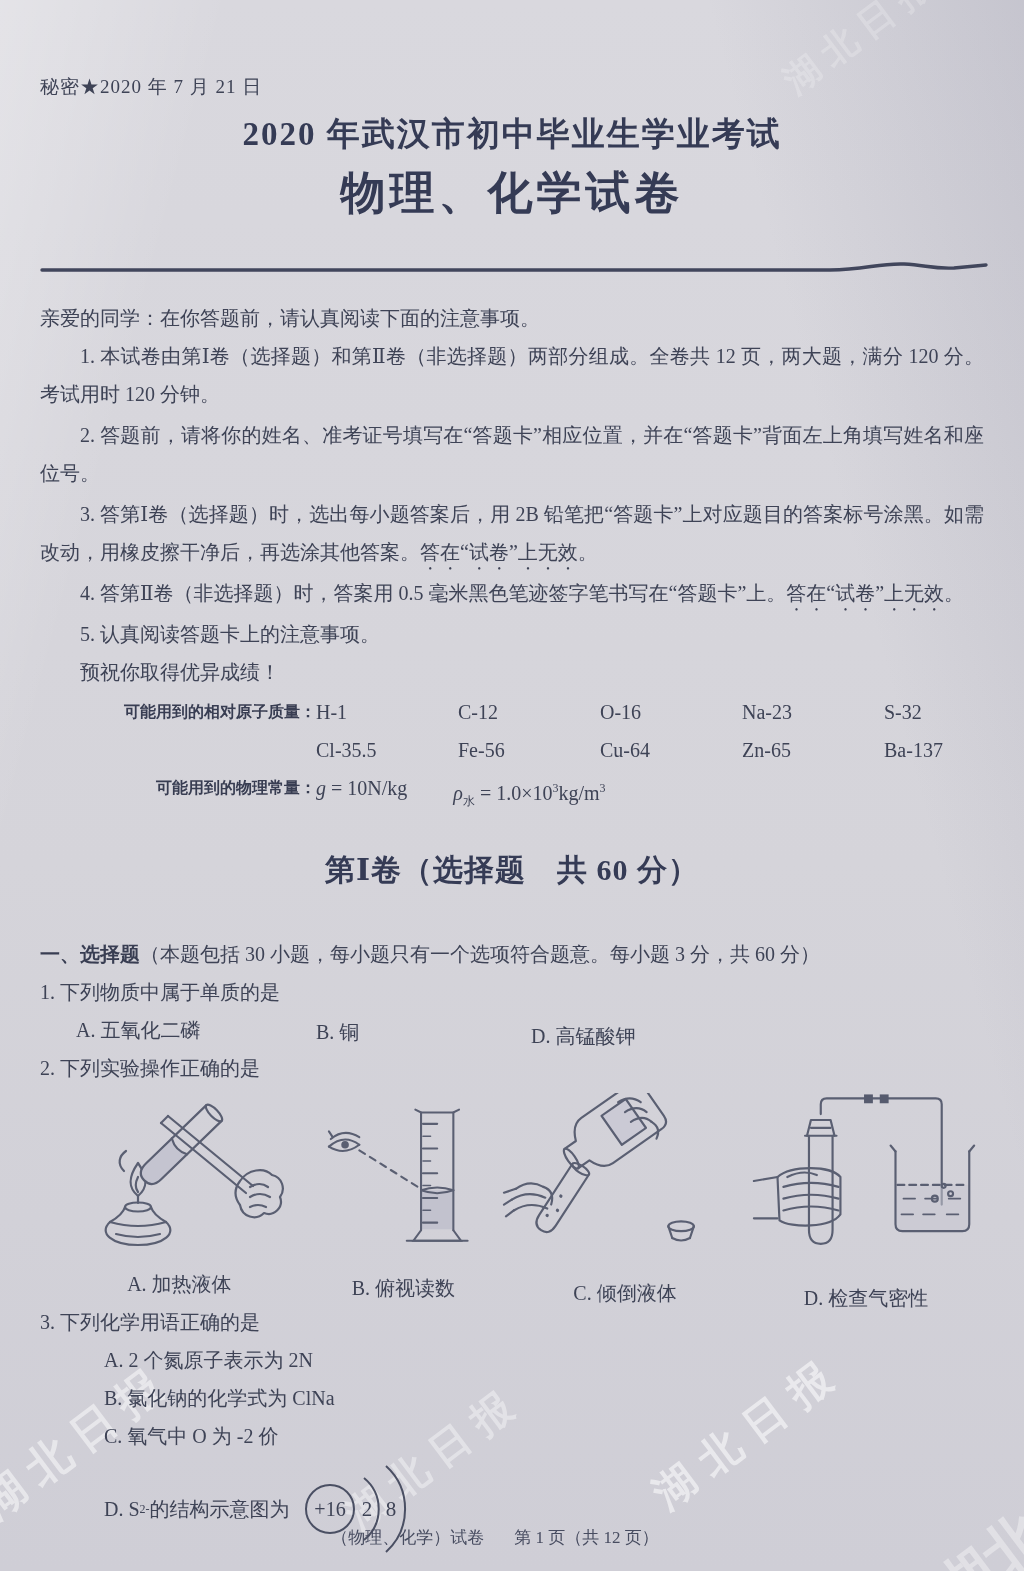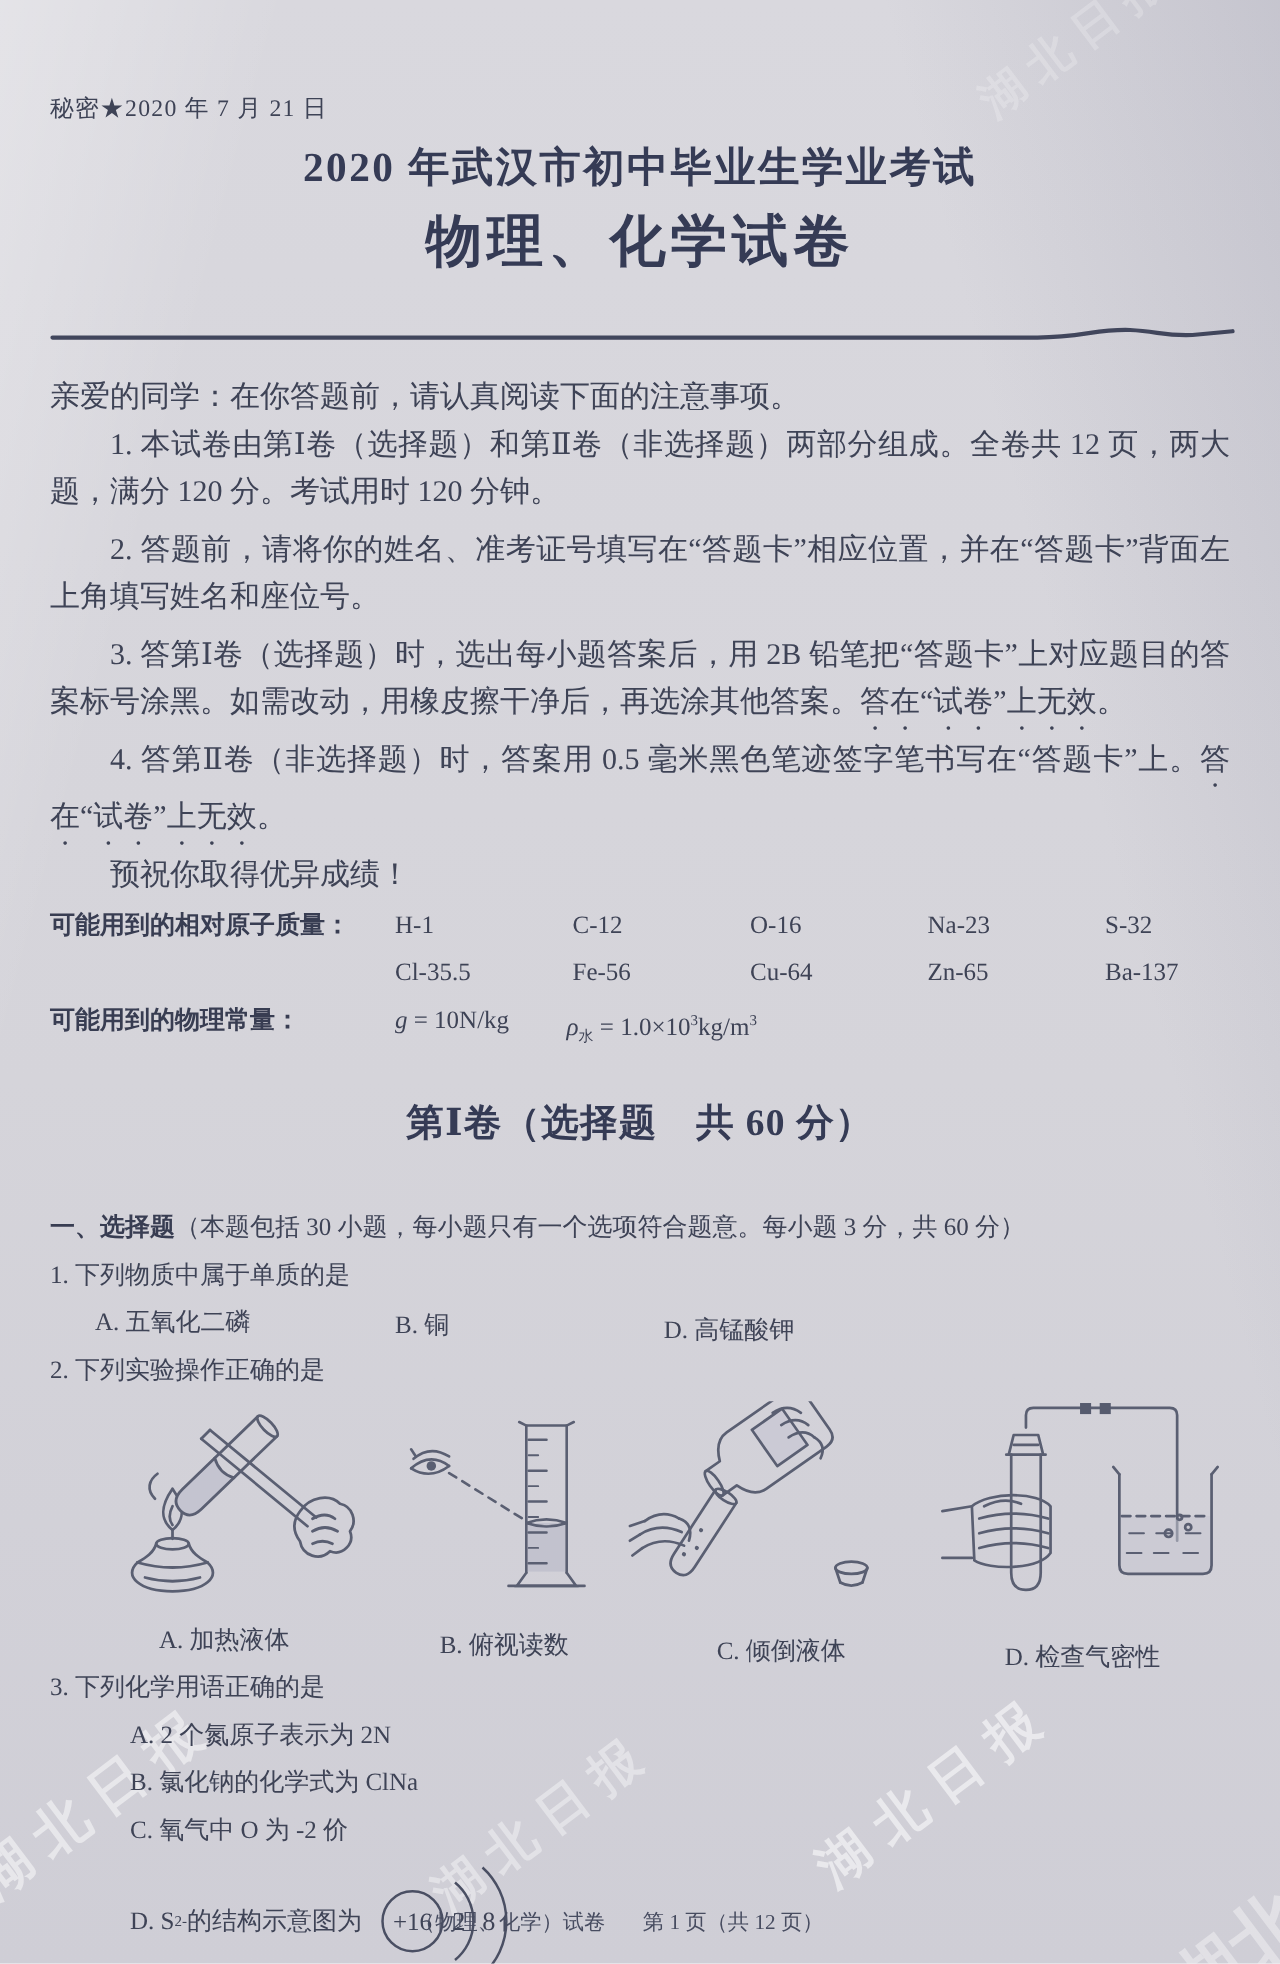--- a/index.html
+++ b/index.html
@@ -12,30 +12,30 @@
     background:
       linear-gradient(105deg, rgba(255,255,255,0.30), rgba(255,255,255,0) 16%),
       linear-gradient(255deg, rgba(140,140,160,0.25), rgba(140,140,160,0) 22%),
       linear-gradient(180deg,#d9d8de 0%, #d5d4da 55%, #cfced6 100%);
   }
   .content{position:absolute;inset:0;padding:74px 40px 0 40px;box-sizing:border-box;}
   .secret{font-size:19px;letter-spacing:1px;}
   h1.exam-title{margin:12px 0 0 0;text-align:center;font-size:33px;font-weight:700;color:#353b55;letter-spacing:2px;}
   h2.paper-title{margin:6px 0 0 0;text-align:center;font-size:45px;font-weight:700;color:#353b55;letter-spacing:4px;}
   .rule{display:block;margin:36px auto 0 auto;}
-  .notices{margin-top:24px;font-size:24px;line-height:38px;text-align:justify;}
+  .notices{margin-top:24px;font-size:20px;line-height:38px;text-align:justify;}
   .notices p{margin:0;}
   .indent{text-indent:2em;}
   .em-dots{
     -webkit-text-emphasis:filled dot;-webkit-text-emphasis-position:under;
     text-emphasis:filled dot;text-emphasis-position:under right;
   }
   .ref{margin-top:2px;font-size:20px;line-height:38px;}
   .ref-row{display:flex;}
-  .ref-label{font-family:"Liberation Sans","DejaVu Sans",sans-serif;font-weight:700;font-size:20px;color:#383d52;flex:0 0 276px;}
+  .ref-label{font-family:"Liberation Sans","DejaVu Sans",sans-serif;font-weight:700;font-size:16px;color:#383d52;flex:0 0 276px;text-align:right;}
   .mass{flex:0 0 142px;}
   .sym{font-style:italic;}
   sub.small{font-size:12px;}
   sup.small{font-size:12px;}
   .rho{margin-left:46px;}
   .vol-title{margin:30px 0 0 0;text-align:center;font-size:30px;font-weight:600;color:#353b55;letter-spacing:1px;}
   .qblock{margin-top:44px;font-size:20px;line-height:38px;}
   .qblock p{margin:0;}
   .q-head{font-family:"Liberation Sans","DejaVu Sans",sans-serif;font-weight:700;color:#383d52;}
   .q1-opts{display:flex;padding-left:36px;}
@@ -87,20 +87,21 @@
         <path d="M2 11 L790 11 C825 11 838 4 864 5 C886 6 892 10 914 9 L946 6" stroke="#41465c" stroke-width="3.4" fill="none" stroke-linecap="round"></path>
       </svg>
     </header>
 
     <section class="notices">
       <p class="greeting">亲爱的同学：在你答题前，请认真阅读下面的注意事项。</p>
       <p class="indent"><span>1. 本试卷由第Ⅰ卷（选择题）和第Ⅱ卷（非选择题）两部分组成。全卷共 12 页，两大题，满分 120 分。考试用时 120 分钟。</span><span class="em-dots"></span></p>
       <p class="indent"><span>2. 答题前，请将你的姓名、准考证号填写在“答题卡”相应位置，并在“答题卡”背面左上角填写姓名和座位号。</span><span class="em-dots"></span></p>
       <p class="indent"><span>3. 答第Ⅰ卷（选择题）时，选出每小题答案后，用 2B 铅笔把“答题卡”上对应题目的答案标号涂黑。如需改动，用橡皮擦干净后，再选涂其他答案。</span><span class="em-dots">答在“试卷”上无效。</span></p>
       <p class="indent"><span>4. 答第Ⅱ卷（非选择题）时，答案用 0.5 毫米黑色笔迹签字笔书写在“答题卡”上。</span><span class="em-dots">答在“试卷”上无效。</span></p>
+      <p class="indent"><span>5. 认真阅读答题卡上的注意事项。</span></p>
       <p class="indent">预祝你取得优异成绩！</p>
     </section>
 
     <section class="ref">
       <div class="ref-row">
         <span class="ref-label">可能用到的相对原子质量：</span>
         <span class="mass">H-1</span>
         <span class="mass">C-12</span>
         <span class="mass">O-16</span>
         <span class="mass">Na-23</span>

